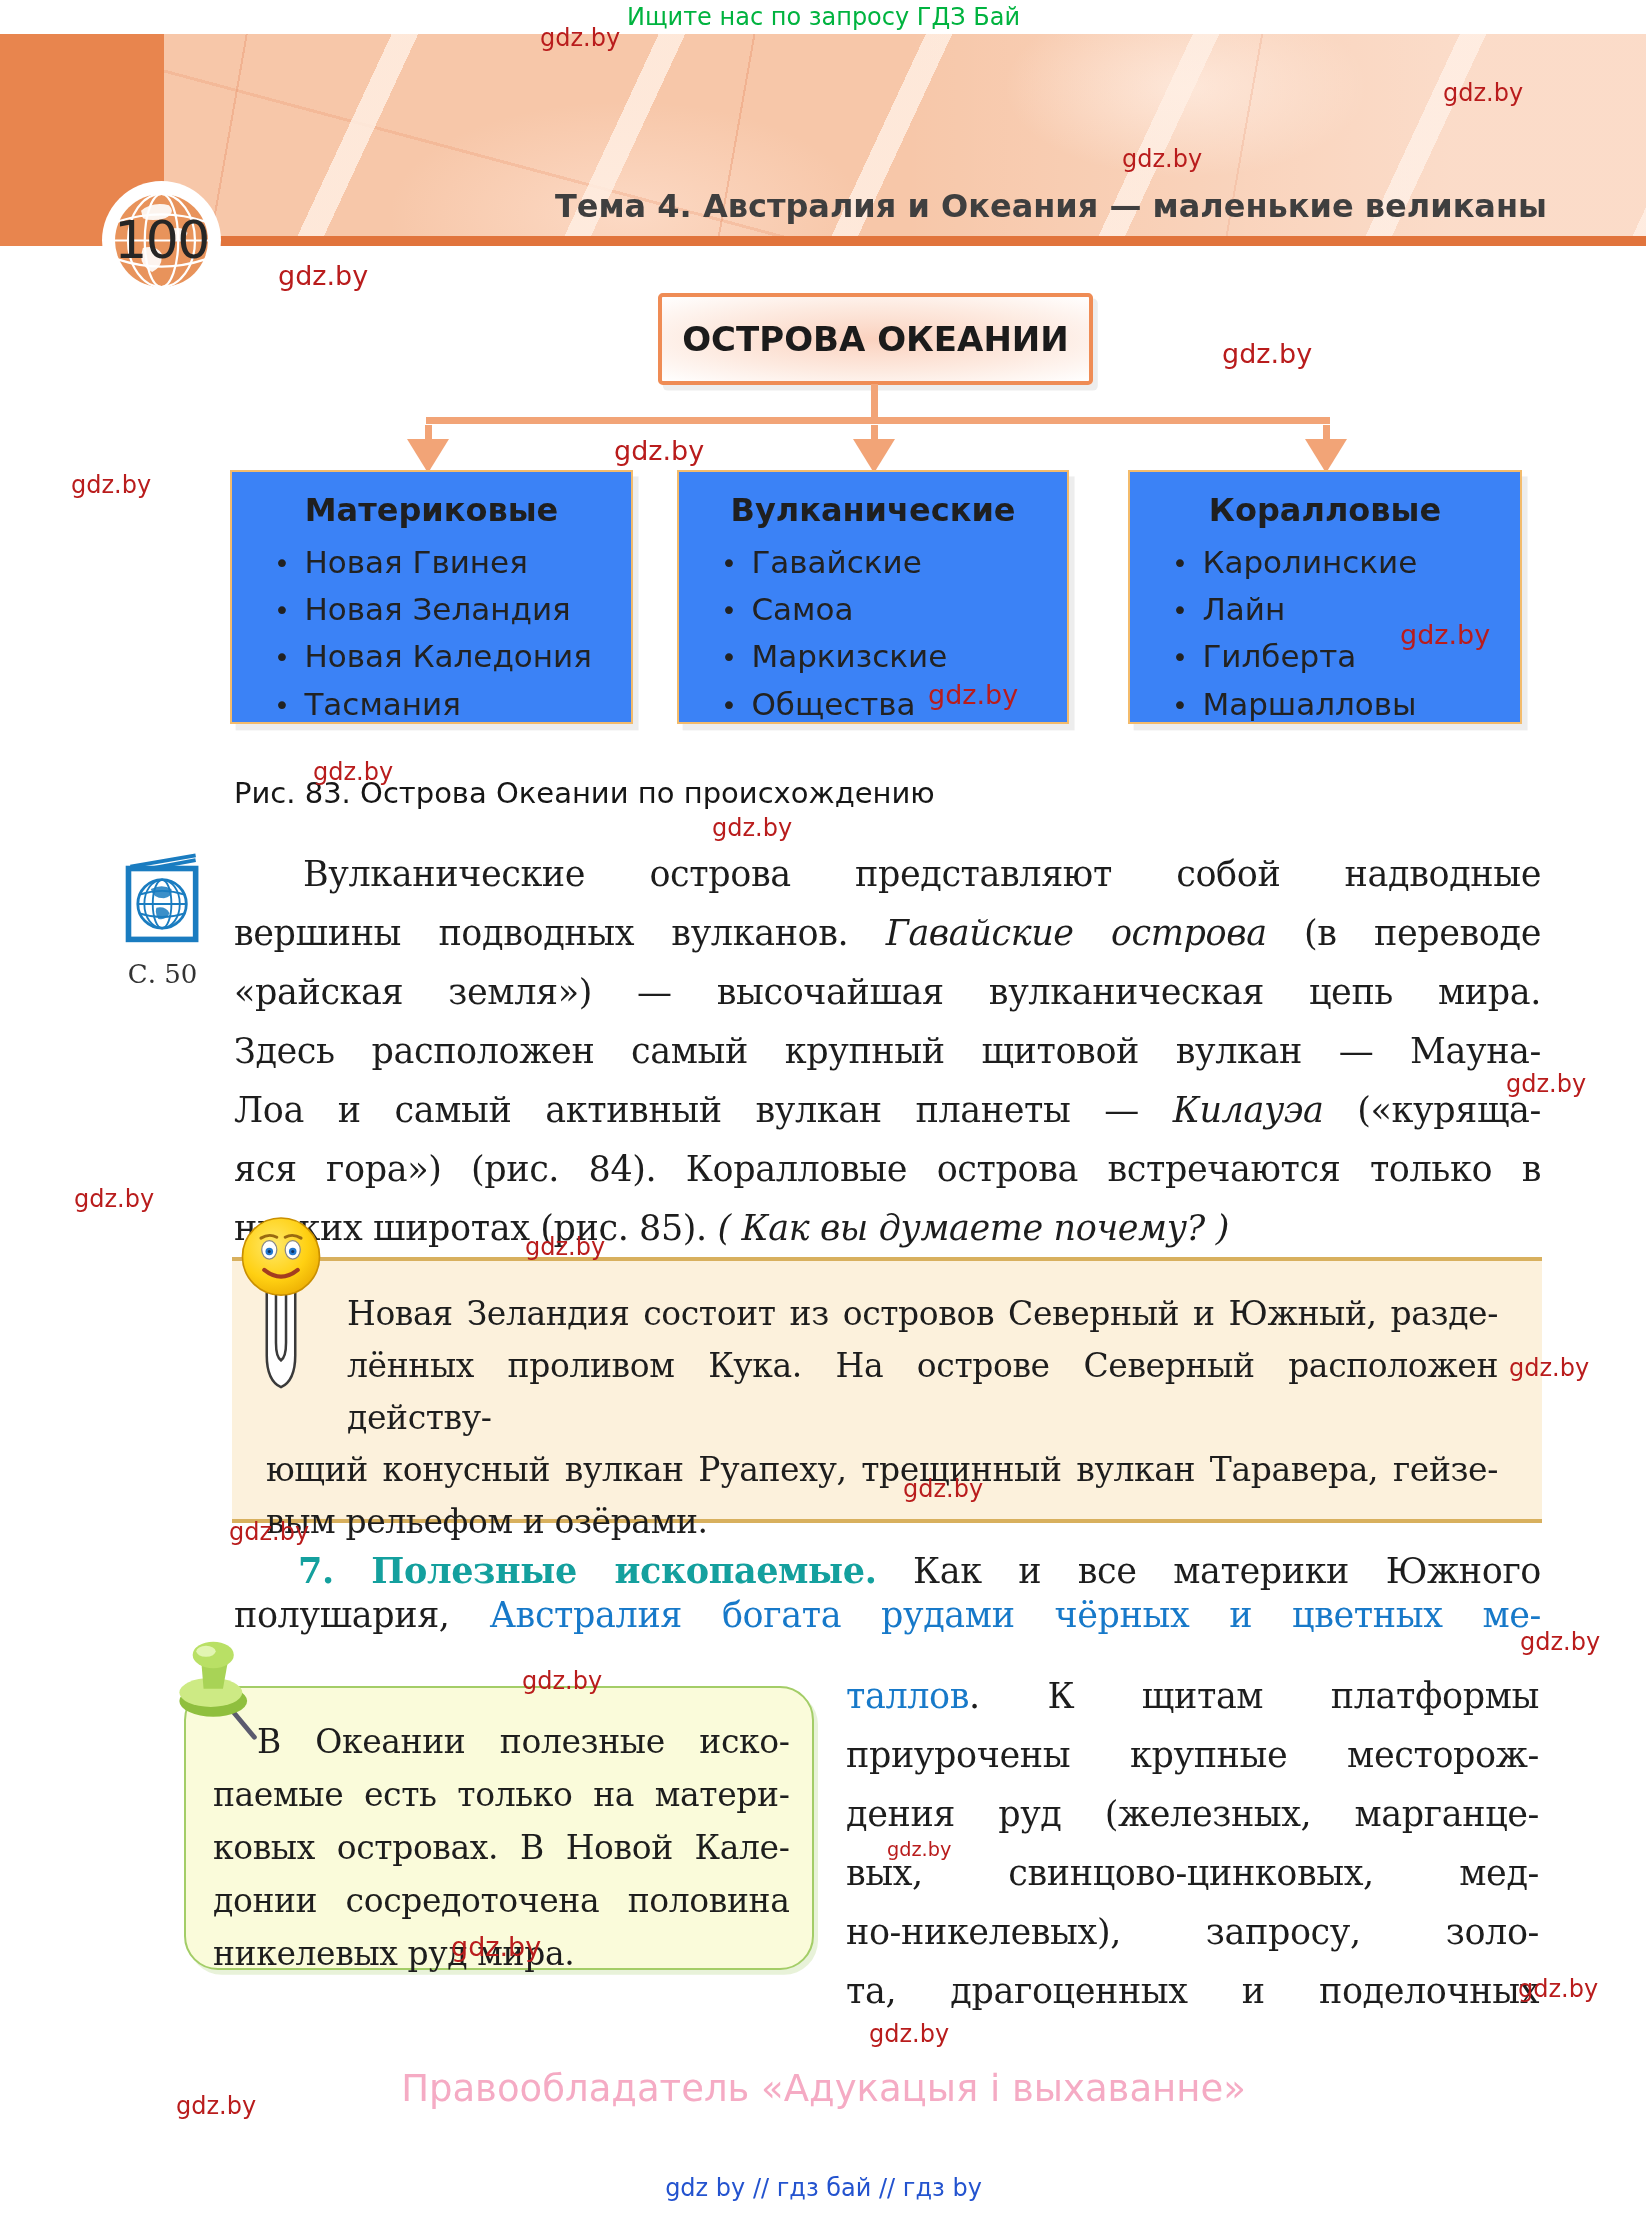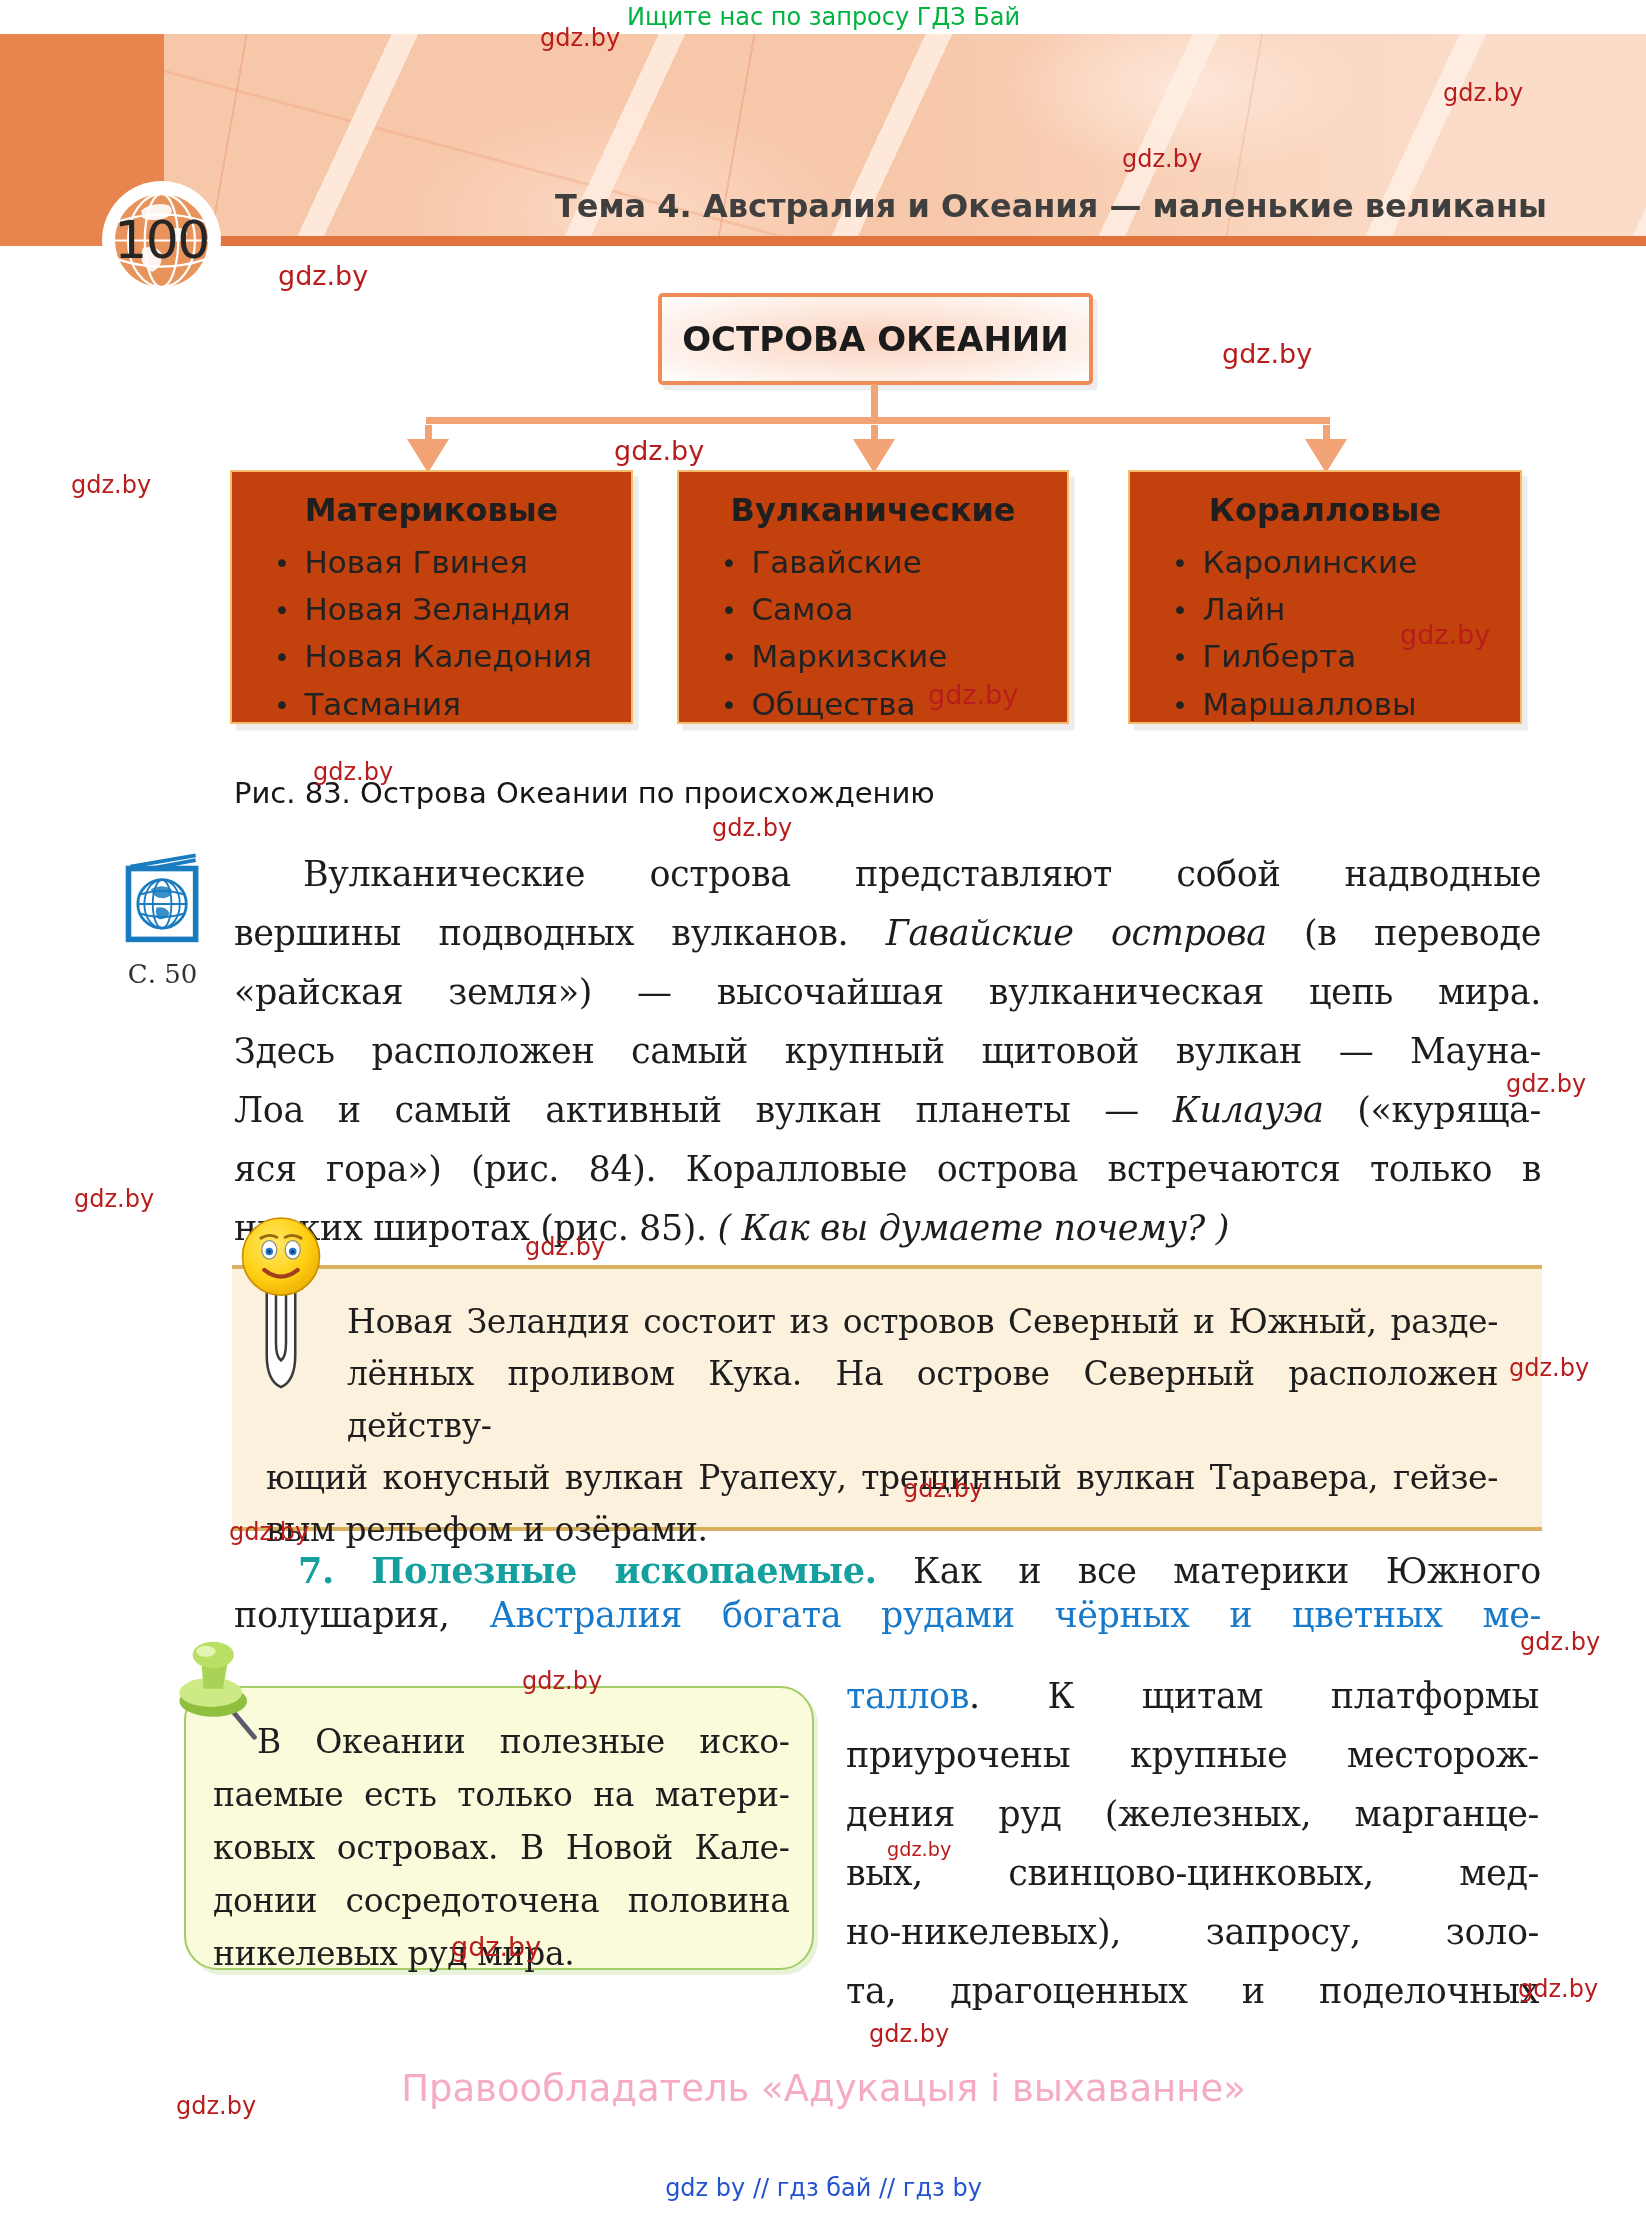--- a/index.html
+++ b/index.html
@@ -42,21 +42,21 @@
           background:radial-gradient(ellipse at center, #fbd2bf 0%, #fdeae0 55%, #ffffff 100%);
           box-shadow:4.8px 5.6px 0 rgba(0,0,0,0.07);
           display:flex;align-items:center;justify-content:center;
           font-family:"DejaVu Sans","Liberation Sans",sans-serif;
           font-weight:bold;font-size:34px;color:#1b1b1b;}
   .conn{position:absolute;background:#f2a477;}
   .tri{position:absolute;width:0;height:0;border-left:21px solid transparent;
        border-right:21px solid transparent;border-top:34px solid #f2a477;}
 
   .gbox{position:absolute;top:470px;height:254px;box-sizing:border-box;
-        background:#c2410c;border:2.4px solid #f3bb6b;
+        background:#3b82f6;border:2.4px solid #f3bb6b;
         box-shadow:5.6px 6.4px 0 rgba(0,0,0,0.07);
         font-family:"DejaVu Sans","Liberation Sans",sans-serif;
         padding:16px 0 16px 42px;}
   .gbox .gtitle{text-align:center;font-weight:bold;font-size:32px;color:#1f1f1f;
                 margin:3.2px 42px 14.5px 0;}
   .li-row{display:flex;align-items:baseline;font-size:31px;color:#222;margin-bottom:11.3px;}
   .li-row .bullet{margin-right:14.5px;font-size:27px;}
 
   #caption{position:absolute;left:234px;top:776px;width:1281px;text-align:left;
            font-family:"DejaVu Sans","Liberation Sans",sans-serif;
@@ -73,21 +73,21 @@
   .r-teal{color:#14a09e;font-weight:bold;}
   .r-blue{color:#1779c9;}
 
   #para1{position:absolute;left:234px;top:845px;width:1307px;
          font-size:35px;line-height:59px;letter-spacing:-0.4px;}
   #para1 .ind{text-indent:69px;}
 
   
   #note{position:absolute;left:232px;top:1257px;width:1310px;height:266px;box-sizing:border-box;
         background:#fcf1dc;border-top:4px solid #d8b05e;border-bottom:4px solid #d8b05e;
-        padding:27px 44px 0 34px;font-size:33px;line-height:52px;letter-spacing:-0.4px;margin-top:8px;}
+        padding:27px 44px 0 34px;font-size:33px;line-height:52px;letter-spacing:-0.4px;}
   #note .ind{margin-left:81px;}
   #clip{position:absolute;left:239px;top:1213px;width:84px;height:201px;}
 
   
   #intro{position:absolute;left:234px;top:1549px;width:1307px;
          font-size:35px;line-height:44px;letter-spacing:-0.4px;}
   #intro .ind{text-indent:64px;}
   #rightcol{position:absolute;left:846px;top:1667px;width:693px;
             font-size:35px;line-height:59px;letter-spacing:-0.4px;}
 

